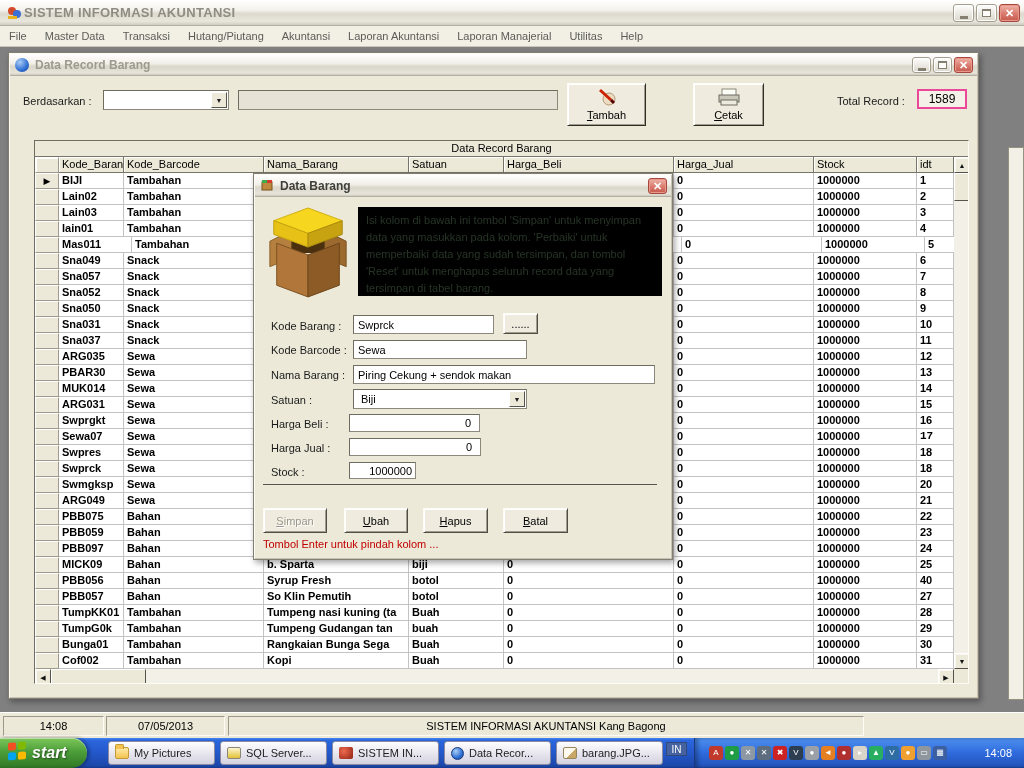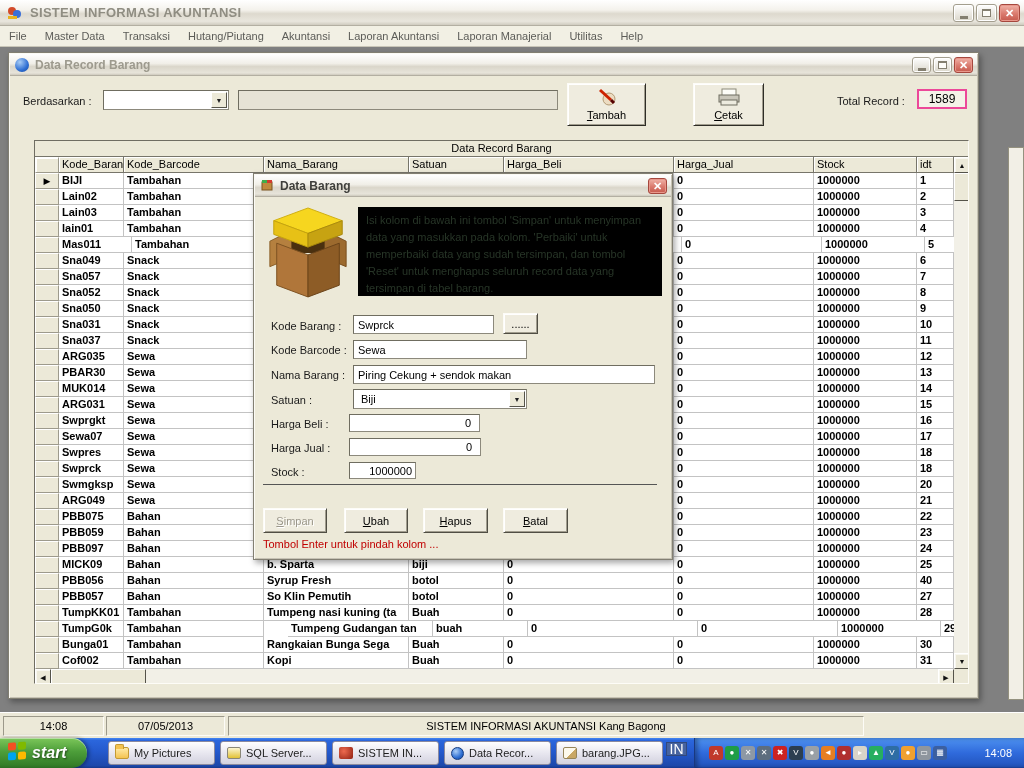--- a/index.html
+++ b/index.html
@@ -6,21 +6,21 @@
   body { background:#444; }
   .screen { position:relative; width:1024px; height:768px; background:#808080;
             font-family:"Liberation Sans",sans-serif; font-size:11px; overflow:hidden; }
   .abs { position:absolute; }
 
   
   .titlebar { background:linear-gradient(#ffffff,#f4f2ec 40%,#ddd9ce 55%,#ecead f0 80%,#d9d5ca);
               background:linear-gradient(#ffffff,#f4f2ec 40%,#ddd9ce 55%,#e9e6dd 85%,#cfcbbf);
               border-bottom:1px solid #b3afa2; display:flex; align-items:center; }
   .main-titlebar { left:0; top:0; width:1024px; height:26px; padding-left:6px; }
-  .main-title { color:#8f8d82; font-weight:bold; font-size:13px; margin-left:8px; letter-spacing:.3px; }
+  .main-title { color:#8f8d82; font-weight:bold; font-size:13px; margin-left:2px; letter-spacing:.3px; }
   .winbtns { position:absolute; right:4px; top:4px; display:flex; gap:2px; }
   .xpbtn { width:21px; height:18px; border-radius:3px; border:1px solid #a39e8e;
            background:linear-gradient(#fefefe,#dbd7cb); box-shadow:inset 0 0 0 1px #fff;
            display:flex; align-items:center; justify-content:center; cursor:default; }
   .xpbtn.small { width:19px; height:16px; }
   .xpbtn.close { background:linear-gradient(#f0b3a8,#da7a6e 55%,#c65a4e); border-color:#a5473d;
                  box-shadow:inset 0 0 0 1px #e9988c; color:#fff; font-weight:bold; font-size:11px; }
   .g-min { width:8px; height:3px; background:#847f70; margin-top:8px; }
   .g-restore { width:9px; height:8px; border:1px solid #847f70; border-top-width:2px; background:#fdfcf8; }
 
@@ -94,21 +94,21 @@
   .ticon { width:14px; height:12px; margin:0 5px 0 6px; flex:0 0 auto; border-radius:2px; }
   .icon-folder { background:linear-gradient(#ffeaa6,#f4c351); border:1px solid #c49a33; position:relative; }
   .icon-folder::before { content:""; position:absolute; top:-4px; left:-1px; width:7px; height:4px;
                          background:#f4c351; border:1px solid #c49a33; border-bottom:none; border-radius:2px 2px 0 0; }
   .icon-sql { background:linear-gradient(#fcf5d0,#e3c235); border:1px solid #8a8778; }
   .icon-app { background:radial-gradient(circle at 35% 35%, #ee6a4f, #8f2012); }
   .icon-globe { width:13px; height:13px; border-radius:50%;
                 background:radial-gradient(circle at 35% 30%, #aacdf7, #2f6fd3 60%, #16469b); border:1px solid #123a80;}
   .icon-image { background:linear-gradient(135deg,#fdf9ec 55%,#c9a765 55%); border:1px solid #97865a; }
   .langbox { position:absolute; top:4px; height:14px; width:21px; background:#47639f; color:#fff;
-             display:flex; align-items:center; justify-content:center; font-size:14px; border:1px solid #32497c; }
+             display:flex; align-items:center; justify-content:center; font-size:10px; border:1px solid #32497c; }
   .tray { position:absolute; left:694px; top:0; height:30px; right:0;
           background:linear-gradient(#4e92f0,#2f6adc 50%,#2254bd 95%,#1b439f);
           box-shadow:inset 3px 0 4px rgba(0,0,0,.3); border-left:1px solid #19387e;
           display:flex; align-items:center; padding-left:14px; gap:2px; }
   .trayicon { width:14px; height:14px; border-radius:3px; display:flex; align-items:center; justify-content:center;
               color:#fff; font-size:8px; line-height:1; flex:0 0 auto; }
   .clock { margin-left:auto; padding-right:12px; color:#fff; font-size:11px; }
 
   .mdistrip { left:1008px; top:147px; width:16px; height:553px; background:#f2efe6; border:1px solid #94917f; }
   u { text-decoration:underline; }
@@ -390,21 +390,21 @@
           </div>
           <div class="grow">
             <div class="gcell selcell" style="width: 24px;"></div>
             <div class="gcell dcell" style="width: 65px;">Sewa07</div>
             <div class="gcell dcell" style="width: 140px;">Sewa</div>
             <div class="gcell dcell" style="width: 145px;"></div>
             <div class="gcell dcell" style="width: 95px;"></div>
             <div class="gcell dcell" style="width: 170px;"></div>
             <div class="gcell dcell" style="width: 140px;">0</div>
             <div class="gcell dcell" style="width: 103px;">1000000</div>
-            <div class="gcell dcell" style="width: 37px;">17</div>
+            <div class="gcell dcell" style="width: 37px; font-family: Liberation Mono, monospace;">17</div>
           </div>
           <div class="grow">
             <div class="gcell selcell" style="width: 24px;"></div>
             <div class="gcell dcell" style="width: 65px;">Swpres</div>
             <div class="gcell dcell" style="width: 140px;">Sewa</div>
             <div class="gcell dcell" style="width: 145px;"></div>
             <div class="gcell dcell" style="width: 95px;"></div>
             <div class="gcell dcell" style="width: 170px;"></div>
             <div class="gcell dcell" style="width: 140px;">0</div>
             <div class="gcell dcell" style="width: 103px;">1000000</div>
@@ -517,21 +517,21 @@
             <div class="gcell dcell" style="width: 95px;">Buah</div>
             <div class="gcell dcell" style="width: 170px;">0</div>
             <div class="gcell dcell" style="width: 140px;">0</div>
             <div class="gcell dcell" style="width: 103px;">1000000</div>
             <div class="gcell dcell" style="width: 37px;">28</div>
           </div>
           <div class="grow">
             <div class="gcell selcell" style="width: 24px;"></div>
             <div class="gcell dcell" style="width: 65px;">TumpG0k</div>
             <div class="gcell dcell" style="width: 140px;">Tambahan</div>
-            <div class="gcell dcell" style="width: 145px; margin-left: 24px;">Tumpeng Gudangan tan</div>
+            <div class="gcell dcell" style="width: 145px;">Tumpeng Gudangan tan</div>
             <div class="gcell dcell" style="width: 95px;">buah</div>
             <div class="gcell dcell" style="width: 170px;">0</div>
             <div class="gcell dcell" style="width: 140px;">0</div>
             <div class="gcell dcell" style="width: 103px;">1000000</div>
             <div class="gcell dcell" style="width: 37px;">29</div>
           </div>
           <div class="grow">
             <div class="gcell selcell" style="width: 24px;"></div>
             <div class="gcell dcell" style="width: 65px;">Bunga01</div>
             <div class="gcell dcell" style="width: 140px;">Tambahan</div>

